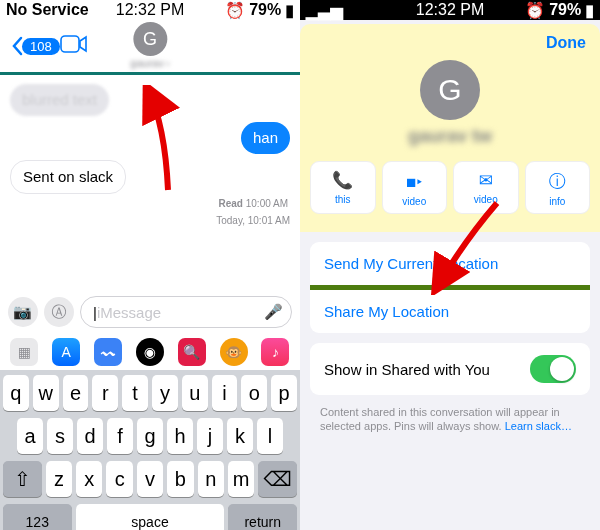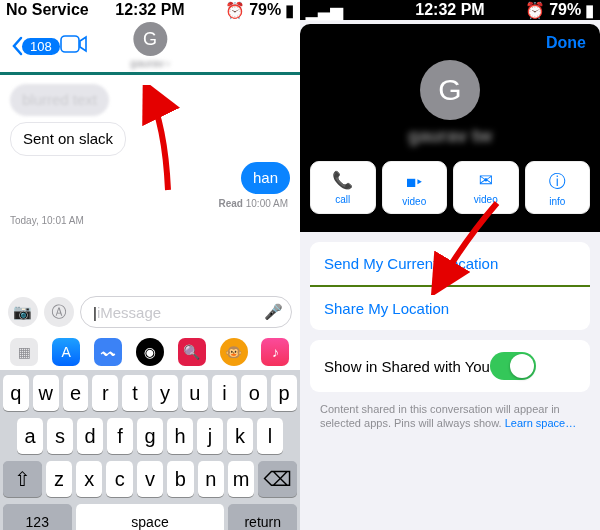--- a/index.html
+++ b/index.html
@@ -2,35 +2,35 @@
 <html><head>
 <meta charset="utf-8">
 <style>
 *{margin:0;padding:0;box-sizing:border-box;font-family:-apple-system,Helvetica,Arial,sans-serif;-webkit-font-smoothing:antialiased}
 body{width:600px;height:530px;display:flex;background:#fff;overflow:hidden}
 .pane{width:300px;height:530px;position:relative;overflow:hidden}
 .pane-left{background:#fff}
 .pane-right{background:#f2f2f7}
 .status{height:20px;display:flex;justify-content:space-between;align-items:center;padding:0 6px;font-size:16px;font-weight:600}
 .status-l,.status-r{display:flex;align-items:center;gap:4px}
-.status .time{position:absolute;left:50%;transform:translateX(-50%);font-weight:700}
+.status .time{position:absolute;left:50%;transform:translateX(-50%);font-weight:400}
 .nav{height:55px;display:flex;align-items:center;justify-content:flex-start;padding:0 10px;border-bottom:3px solid #0f766e;position:relative}
 .back{display:flex;align-items:center;color:#007aff;font-size:16px}
 .back-count{background:#007aff;color:#fff;border-radius:12px;padding:1px 8px;font-size:13px;margin-left:-2px}
 .avatar-col{position:absolute;left:50%;transform:translateX(-50%);display:flex;flex-direction:column;align-items:center;top:2px}
 .avatar{width:34px;height:34px;border-radius:50%;background:#8e8e93;color:#fff;display:flex;align-items:center;justify-content:center;font-size:18px}
 .avatar-name{font-size:11px;color:#8e8e93;margin-top:1px;display:flex;align-items:center;gap:2px;filter:blur(2px)}
 .video-btn{color:#007aff}
 .chat{padding:6px 10px 0;height:215px;display:flex;flex-direction:column}
 .bubble{border-radius:16px;padding:7px 12px;font-size:15px;margin:3px 0;max-width:70%;line-height:1.2}
 .in{background:#e5e5ea;color:#cdcdd1;align-self:flex-start;filter:blur(1.5px)}
 .out{background:#0a84ff;color:#fff;align-self:flex-end}
 .white{background:#fff;border:1px solid #e5e5ea;color:#000;align-self:flex-start}
 .read{font-size:10px;color:#8e8e93;align-self:flex-end;margin:1px 2px 0 16px}
-.sys{font-size:10px;color:#8e8e93;text-align:left;margin-top:6px}
+.sys{font-size:10px;color:#8e8e93;text-align:right;margin-top:6px}
 .input-row{display:flex;align-items:center;gap:6px;padding:6px 8px;background:#fff}
 .input-icon{width:30px;height:30px;border-radius:15px;background:#e9e9eb;display:flex;align-items:center;justify-content:center;color:#8e8e93;font-size:15px}
 .msg-input{flex:1;height:32px;border:1px solid #d1d1d6;border-radius:16px;padding:0 30px 0 12px;font-size:15px;color:#c7c7cc;display:flex;align-items:center;position:relative}
 .mic{position:absolute;right:8px;color:#c7c7cc}
 .app-row{display:flex;gap:5px;padding:4px 6px;justify-content:space-around;background:#fff}
 .app-ic{width:28px;height:28px;border-radius:7px;display:flex;align-items:center;justify-content:center;font-size:14px;color:#fff}
 .kb{background:#d1d4d9;padding:5px 3px}
 .kb-row{display:flex;gap:4px;margin-bottom:7px;justify-content:center}
 .key{background:#fff;border-radius:5px;box-shadow:0 1px 0 #898b8d;height:36px;flex:1;display:flex;align-items:center;justify-content:center;font-size:20px;color:#000}
 .key-sp{background:#adb1b9;color:#000;flex:1.3}
@@ -44,22 +44,22 @@
 .sheet{background:#fff;border-radius:10px 10px 0 0;margin-top:4px;height:506px;overflow:hidden}
 .done-row{display:flex;justify-content:flex-end;padding:10px 14px 4px}
 .done{color:#007aff;font-size:16px;font-weight:600}
 .big-avatar{width:60px;height:60px;border-radius:50%;background:#8e8e93;color:#fff;display:flex;align-items:center;justify-content:center;font-size:30px;margin:4px auto 6px}
 .big-name{text-align:center;font-size:18px;font-weight:600;filter:blur(3px);color:#888}
 .btn-grid{display:flex;gap:6px;padding:14px 10px 10px}
 .act-btn{flex:1;background:#fff;border:1px solid #eee;border-radius:9px;padding:8px 0 6px;display:flex;flex-direction:column;align-items:center;gap:3px;font-size:10px;color:#007aff}
 .act-btn .ic{font-size:17px}
 .sect{background:#fff;margin:0 10px 10px;border-radius:9px;overflow:hidden}
 .sect-item{padding:13px 14px;font-size:15px;color:#007aff}
-.sect-item+.sect-item{border-top:2px solid #4d7c0f}
-.row-toggle{display:flex;justify-content:flex-start;align-items:center;padding:12px 14px;font-size:15px;color:#000}
+.sect-item+.sect-item{border-top:5px solid #4d7c0f}
+.row-toggle{display:flex;justify-content:space-between;align-items:center;padding:12px 14px;font-size:15px;color:#000}
 .toggle{width:46px;height:28px;border-radius:14px;position:relative}
 .toggle.on{background:#34c759}
 .toggle.off{background:#e9e9eb}
 .knob{width:24px;height:24px;border-radius:50%;background:#fff;position:absolute;top:2px;box-shadow:0 1px 3px rgba(0,0,0,.3)}
 .toggle.on .knob{right:2px}
 .toggle.off .knob{left:2px}
 .hint{font-size:11px;color:#8e8e93;padding:0 20px 10px;line-height:1.3}
 .hint a{color:#007aff;text-decoration:none}
 .sheet-bg{background:#f2f2f7;padding-top:0}
 </style>
@@ -94,22 +94,22 @@
     </div>
     <div class="video-btn">
       <svg width="28" height="18" viewBox="0 0 28 18">
           <rect x="1" y="1" width="18" height="16" rx="4" stroke="#007aff" stroke-width="1.6" fill="none"></rect>
           <path d="M20 6l6-4v14l-6-4z" stroke="#007aff" stroke-width="1.6" fill="none"></path>
         </svg>
     </div>
   </div>
   <div class="chat">
     <div class="bubble in">blurred text</div>
+    <div class="bubble out">han</div>
     <div class="bubble white">Sent on slack</div>
-    <div class="bubble out">han</div>
     <div class="read"><b>Read</b> <span>10:00 AM</span></div>
     <div class="sys">Today, 10:01 AM</div>
   </div>
   <div class="input-row">
     <div class="input-icon">
         <span>📷</span>
       </div>
     <div class="input-icon">
         <span>Ⓐ</span>
       </div>
@@ -192,30 +192,30 @@
         <span>▁▃▅</span>
       </div>
     <span class="time">12:32 PM</span>
     <div class="status-r">
       <span>⏰</span>
       <span>79%</span>
       <span>▮</span>
     </div>
   </div>
   <div class="sheet sheet-bg">
-    <div style="background:#000000;padding-bottom:8px">
+    <div style="background:#fef9c3;padding-bottom:8px">
       <div class="done-row">
           <span class="done">Done</span>
         </div>
       <div class="big-avatar">G</div>
       <div class="big-name">gaurav tw</div>
       <div class="btn-grid">
         <div class="act-btn">
             <span class="ic">📞</span>
-            <span>call</span>
+            <span>this</span>
           </div>
         <div class="act-btn">
             <span class="ic">■‣</span>
             <span>video</span>
           </div>
         <div class="act-btn">
             <span class="ic">✉</span>
             <span>video</span>
           </div>
         <div class="act-btn">
@@ -230,21 +230,21 @@
       <div class="sect-item">Share My Location</div>
     </div>
     <div class="sect">
       <div class="row-toggle">
         <span>Show in Shared with You</span>
         <div class="toggle on">
             <div class="knob"></div>
           </div>
       </div>
     </div>
-    <div class="hint"><span>Content shared in this conversation will appear in selected apps. Pins will always show. </span><a>Learn space…</a></div>
+    <div class="hint"><span>Content shared in this conversation will appear in selected apps. Pins will always show. </span><a>Learn slack…</a></div>
   </div>
   <svg class="arrow2" width="80" height="100">
       <defs>
         <marker id="ah2" markerWidth="7" markerHeight="7" refX="5" refY="3.5" orient="auto">
           <polygon points="0 0, 7 3.5, 0 7" fill="#e40000"></polygon>
         </marker>
       </defs>
       <path d="M72 8 Q 40 45 12 92" stroke="#e40000" stroke-width="6" fill="none" marker-end="url(#ah2)"></path>
     </svg>
 </div>

